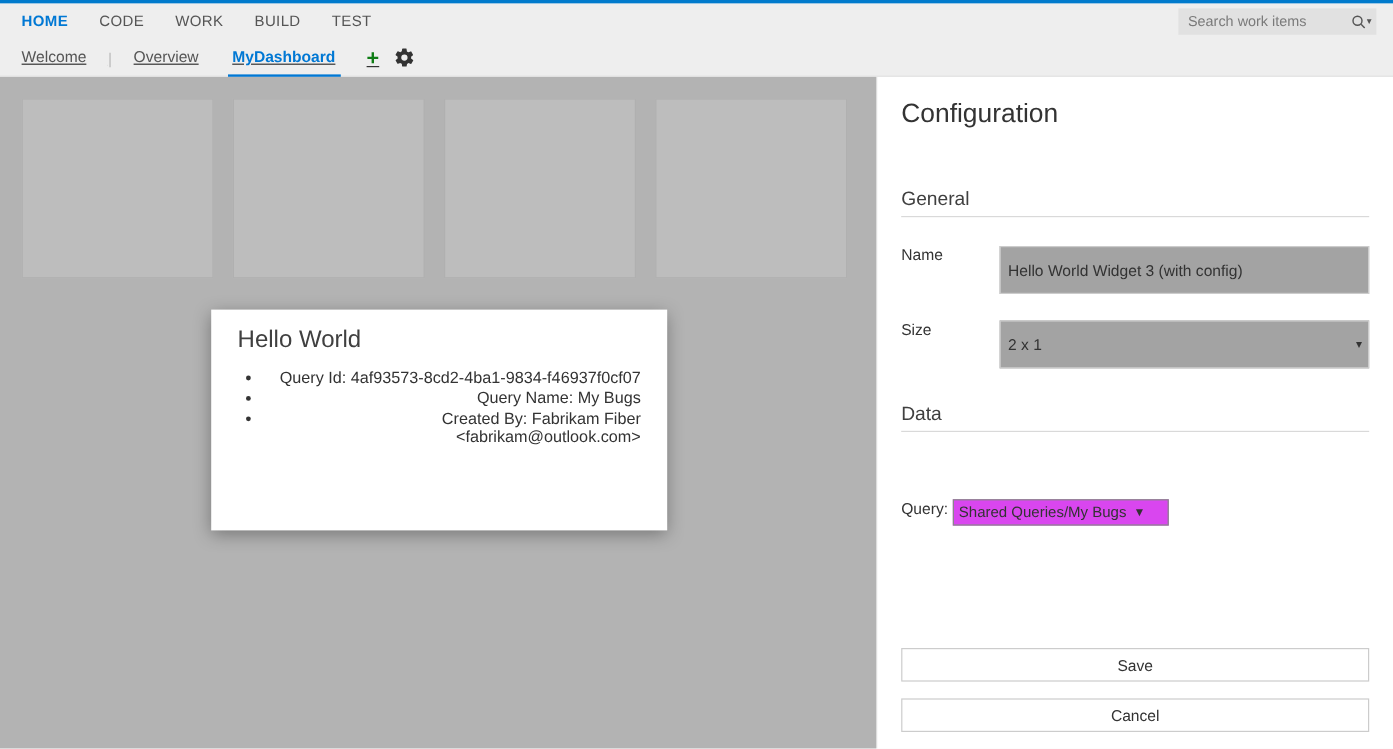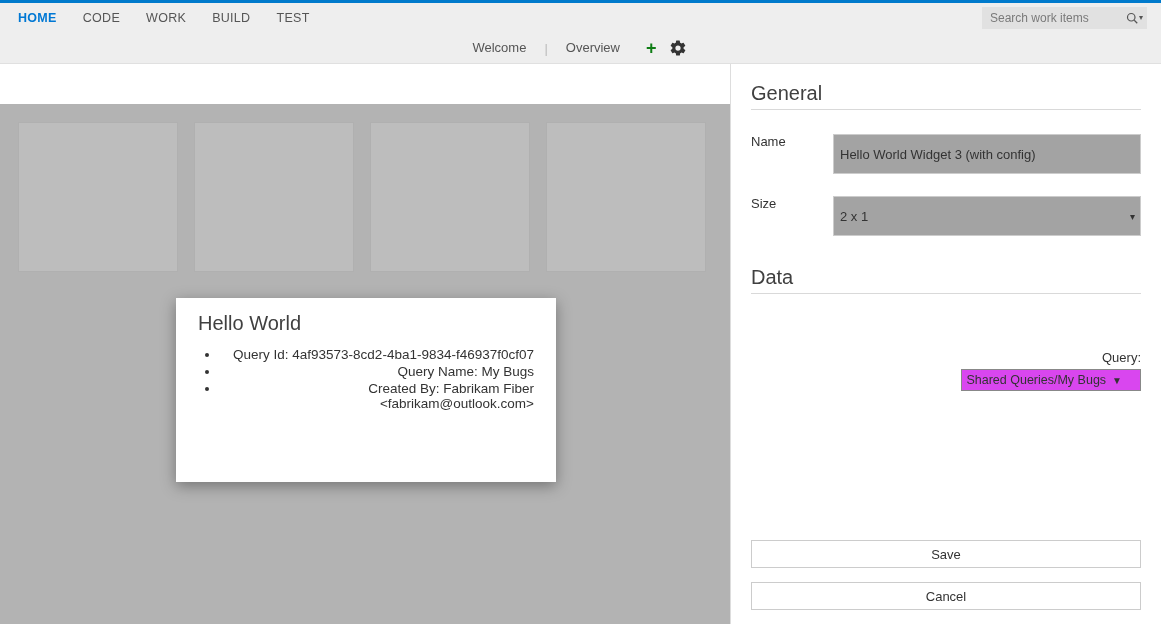--- a/index.html
+++ b/index.html
@@ -54,21 +54,22 @@
     gap: 1px;
     color: #555;
     font-size: 12px;
     cursor: pointer;
   }
   .header-row2 {
     height: 30px;
     display: flex;
     align-items: center;
     padding: 0 14px 0 18px;
-    justify-content: center;
+    justify-content: flex-start;
+    text-decoration: underline;
   }
   .sub-tabs { display: flex; align-items: center; gap: 0; }
   .sub-tab {
     font-size: 13px;
     color: #555;
     padding: 0 14px;
     height: 30px;
     line-height: 30px;
     cursor: pointer;
     position: relative;
@@ -97,21 +98,20 @@
     color: #333;
     margin-right: 6px;
   }
   
   .main { flex: 1; display: flex; overflow: hidden; }
   .dashboard {
     width: 730px;
     background: #b3b3b3;
     position: relative;
     padding: 18px;
-    margin-top: 40px;
   }
   .placeholder-row { display: flex; gap: 16px; }
   .ph-tile {
     background: #bdbdbd;
     border: 1px solid #b0b0b0;
     height: 150px;
   }
   .ph-tile.w1 { width: 160px; }
   .ph-tile.w2 { width: 160px; }
   .ph-tile.w3 { width: 160px; }
@@ -149,21 +149,21 @@
     flex-direction: column;
     border-left: 1px solid #ddd;
   }
   .config-title {
     font-size: 22px;
     font-weight: 400;
     color: #333;
     margin-bottom: 50px;
   }
   .section-label {
-    font-size: 20px;
+    font-size: 16px;
     color: #404040;
     border-bottom: 1px solid #d9d9d9;
     padding-bottom: 4px;
     margin-bottom: 24px;
   }
   .field-row {
     display: flex;
     align-items: flex-start;
     margin-bottom: 22px;
   }
@@ -186,21 +186,21 @@
   .select-caret {
     position: absolute;
     right: 6px;
     top: 50%;
     transform: translateY(-50%);
     pointer-events: none;
     font-size: 10px;
     color: #333;
   }
   .data-section { margin-top: 8px; }
-  .query-row { display: flex; align-items: flex-end; gap: 4px; margin-top: 32px; flex-direction: column; }
+  .query-row { display: flex; align-items: flex-start; gap: 4px; margin-top: 32px; }
   .query-label { font-size: 13px; color: #333; }
   .query-select {
     height: 22px;
     border: 1px solid #888;
     padding: 0 18px 0 4px;
     font-size: 12.5px;
     background: #d946ef;
     position: relative;
     display: inline-flex;
     align-items: center;
@@ -258,20 +258,21 @@
             <span style="font-size:8px;line-height:1;">▾</span>
           </span>
         </div>
       </div>
     </div>
     <div class="header-row2">
       <div class="sub-tabs">
         <div class="sub-tab">Welcome</div>
         <span class="sub-sep">|</span>
         <div class="sub-tab">Overview</div>
+        <div class="sub-tab active">MyDashboard</div>
         <div class="add-tab" title="Add dashboard">+</div>
       </div>
       <div class="gear">
         <svg viewBox="0 0 24 24" width="18" height="18" fill="#333">
           <path d="M19.4 13a7.5 7.5 0 0 0 .1-1 7.5 7.5 0 0 0-.1-1l2.1-1.6a.5.5 0 0 0 .1-.7l-2-3.4a.5.5 0 0 0-.6-.2l-2.5 1a7.6 7.6 0 0 0-1.7-1l-.4-2.6A.5.5 0 0 0 14 2h-4a.5.5 0 0 0-.5.4l-.4 2.6a7.6 7.6 0 0 0-1.7 1l-2.5-1a.5.5 0 0 0-.6.2l-2 3.4a.5.5 0 0 0 .1.7L4.5 11a7.5 7.5 0 0 0-.1 1 7.5 7.5 0 0 0 .1 1l-2.1 1.6a.5.5 0 0 0-.1.7l2 3.4a.5.5 0 0 0 .6.2l2.5-1a7.6 7.6 0 0 0 1.7 1l.4 2.6A.5.5 0 0 0 10 22h4a.5.5 0 0 0 .5-.4l.4-2.6a7.6 7.6 0 0 0 1.7-1l2.5 1a.5.5 0 0 0 .6-.2l2-3.4a.5.5 0 0 0-.1-.7ZM12 15.5A3.5 3.5 0 1 1 15.5 12 3.5 3.5 0 0 1 12 15.5Z"></path>
         </svg>
       </div>
     </div>
   </div>
 
@@ -288,20 +289,21 @@
         <h2>Hello World</h2>
         <ul>
           <li>Query Id: 4af93573-8cd2-4ba1-9834-f46937f0cf07</li>
           <li>Query Name: My Bugs</li>
           <li>Created By: Fabrikam Fiber &lt;fabrikam@outlook.com&gt;</li>
         </ul>
       </div>
     </div>
 
     <div class="config-panel">
+      <div class="config-title">Configuration</div>
 
       <div class="section-label">General</div>
 
       <div class="field-row">
         <div class="field-label">Name</div>
         <input class="text-input" type="text" value="Hello World Widget 3 (with config)" style="">
       </div>
 
       <div class="field-row">
         <div class="field-label">Size</div>

